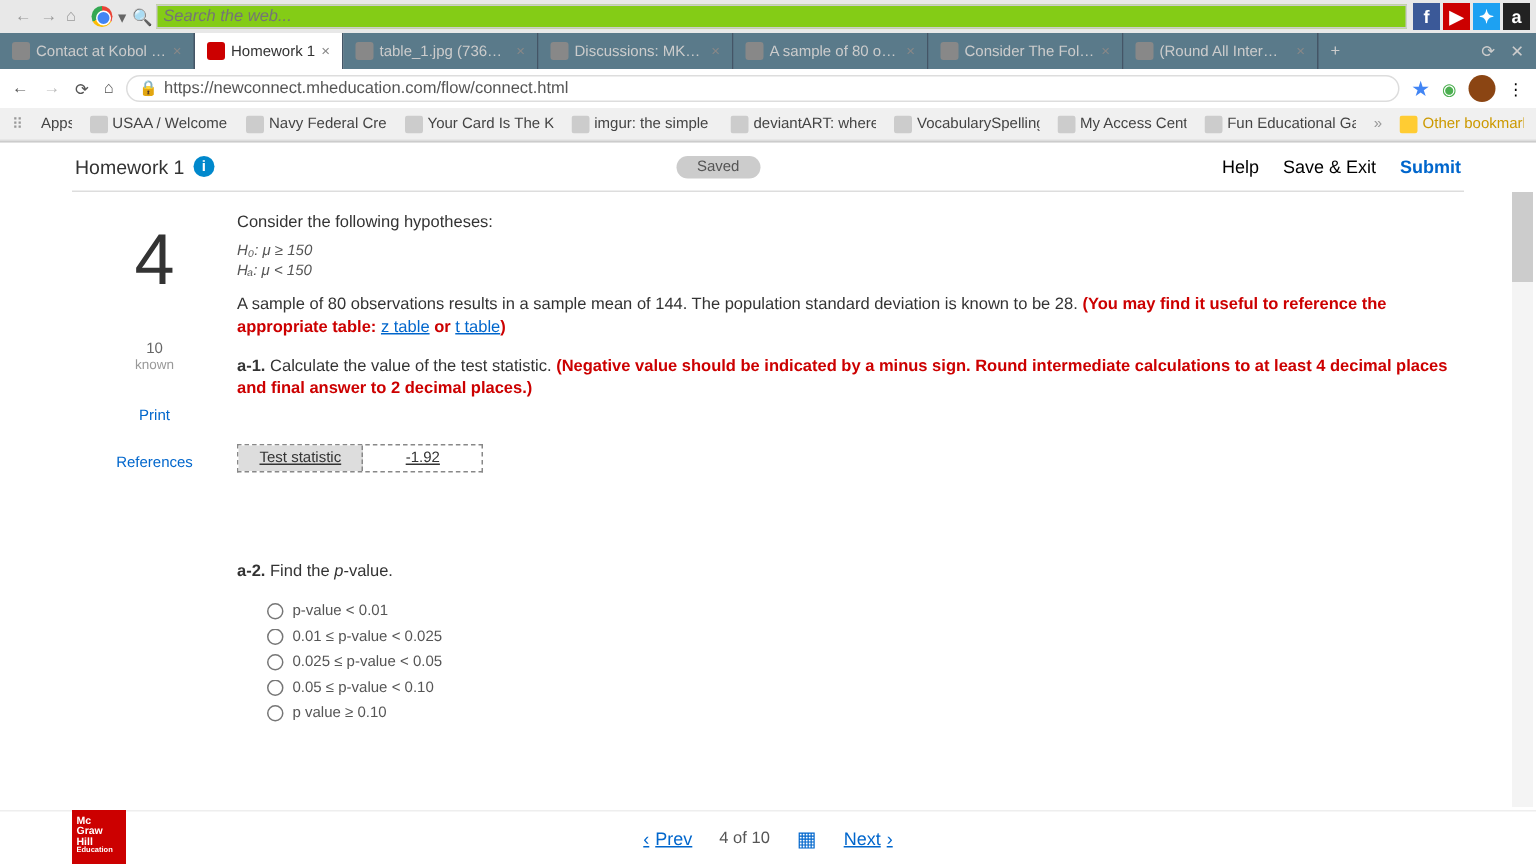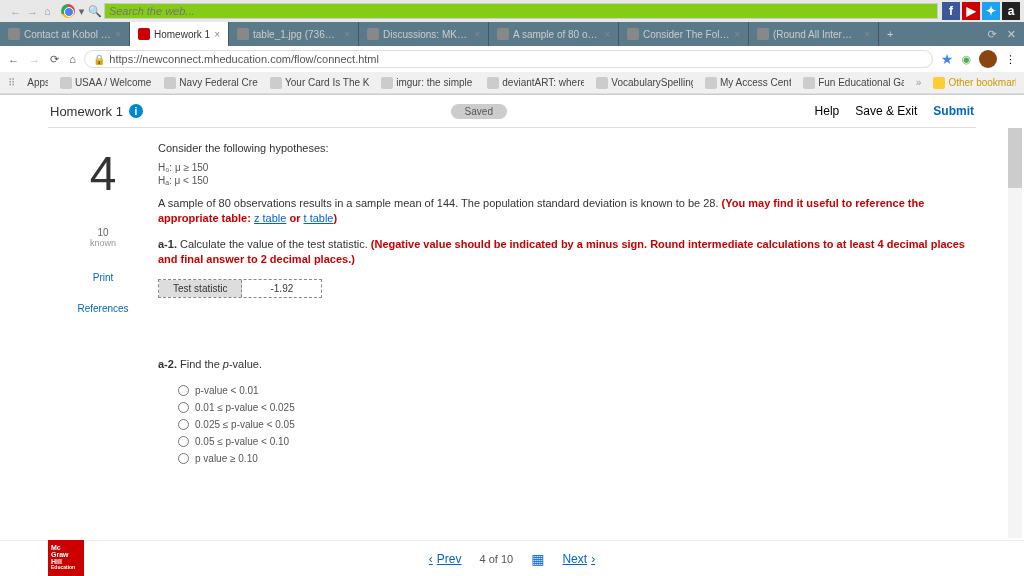--- a/index.html
+++ b/index.html
@@ -42,26 +42,26 @@
 .divider { border-top: 1px solid #ddd; margin: 0 48px; }
 .main-content { display: flex; padding: 10px 48px; position: relative; height: 410px; overflow: hidden; }
 .left-col { width: 110px; text-align: center; padding-top: 8px; }
 .q-num { font-size: 48px; color: #333; font-weight: normal; }
 .points { font-size: 10px; color: #666; margin-top: 26px; }
 .points-label { font-size: 9px; color: #999; }
 .print-link { font-size: 10px; color: #0066cc; margin-top: 24px; display: block; }
 .ref-link { font-size: 10px; color: #0066cc; margin-top: 20px; display: block; }
 .right-col { flex: 1; font-size: 11px; color: #333; padding-top: 4px; }
 .hyp-text { margin-bottom: 8px; }
-.hyp-math { font-size: 10px; color: #555; margin-bottom: 2px; }
+.hyp-math { font-style: italic; font-size: 10px; color: #555; margin-bottom: 2px; }
 .sample-text { margin-top: 10px; line-height: 1.4; }
 .red-text { color: #cc0000; font-weight: bold; }
 .blue-link { color: #0066cc; text-decoration: underline; }
 .a1-text { margin-top: 10px; line-height: 1.4; }
-.stat-table { margin-top: 11px; border: 1px dashed #888; display: inline-flex; }
+.stat-table { margin-top: 28px; border: 1px dashed #888; display: inline-flex; text-decoration: underline; }
 .stat-label { background: #ddd; padding: 3px 14px; border-right: 1px dashed #888; font-size: 10px; }
 .stat-value { padding: 3px 28px; font-size: 10px; }
 .a2-section { margin-top: 60px; }
 .a2-title { margin-bottom: 12px; font-style: normal; }
 .a2-title em { font-style: italic; }
 .radio-option { display: flex; align-items: center; gap: 6px; padding: 3px 0 3px 20px; font-size: 10px; color: #555; }
 .radio-option input { width: 11px; height: 11px; }
 .scroll-indicator { position: absolute; right: 2px; top: 0; width: 14px; height: 100%; background: #f4f4f4; }
 .scroll-thumb { width: 100%; height: 60px; background: #ccc; }
 .bottom-nav { position: fixed; bottom: 0; left: 0; right: 0; height: 36px; display: flex; align-items: center; justify-content: center; gap: 18px; background: #fff; border-top: 1px solid #eee; }

